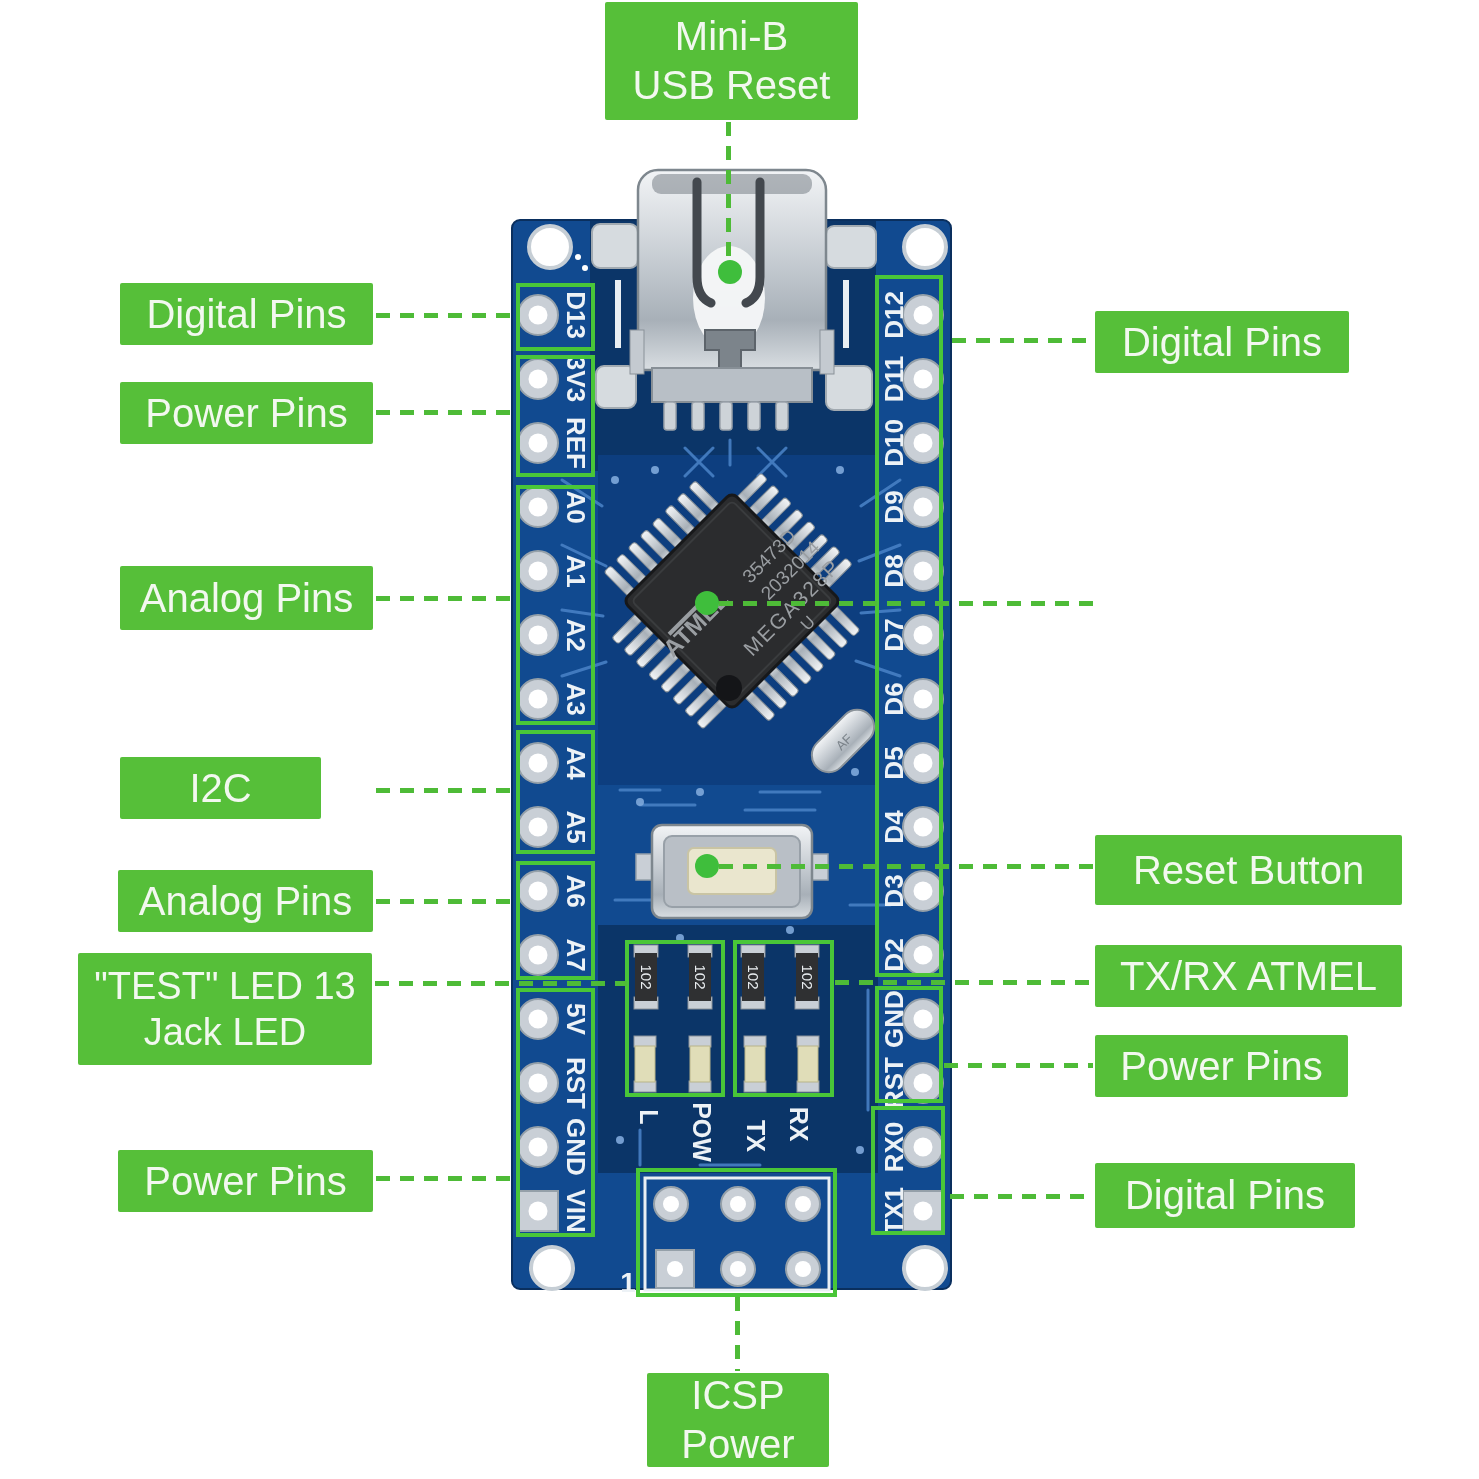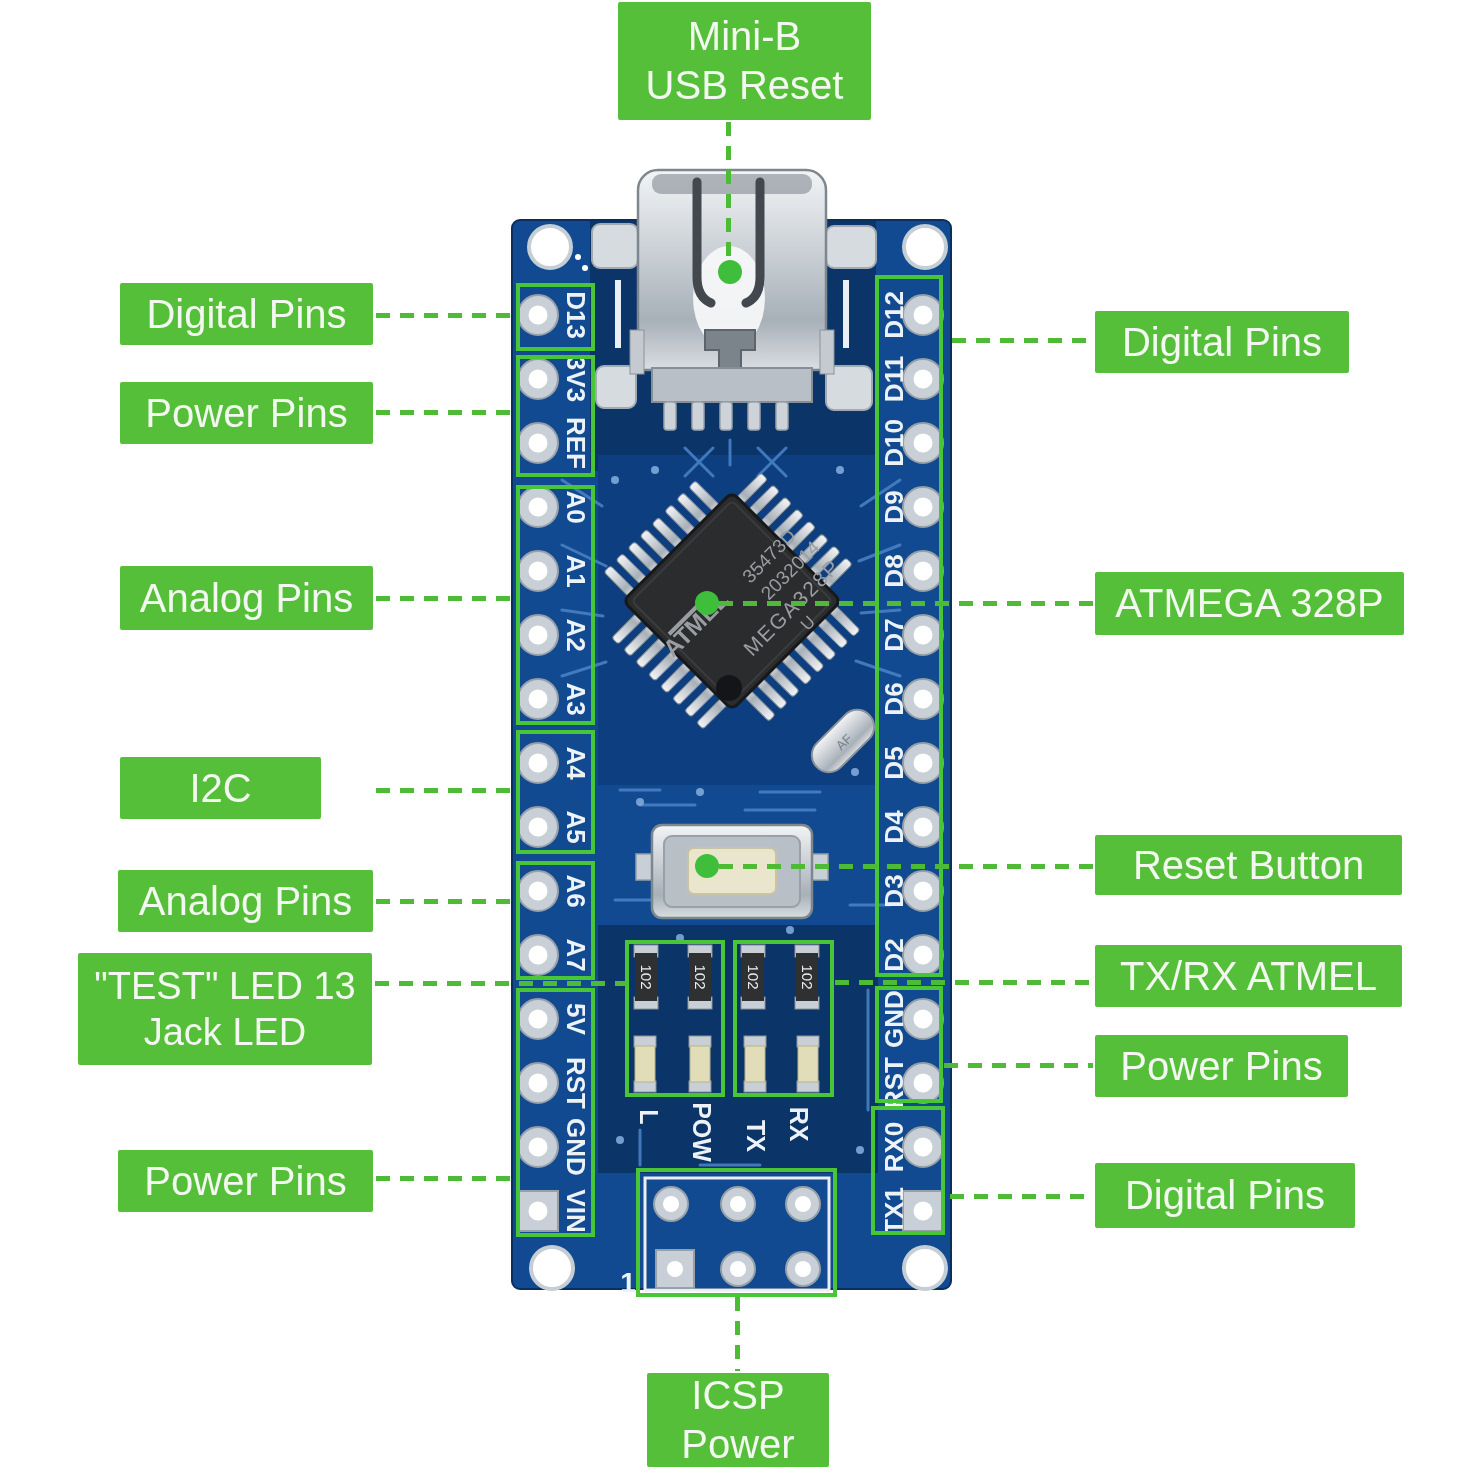--- a/index.html
+++ b/index.html
@@ -301,21 +301,21 @@
   <div class="dash-h" style="left:719px;top:864px;width:374px;"></div>
   <div class="dash-h" style="left:835px;top:980px;width:258px;"></div>
   <div class="dash-h" style="left:944px;top:1063px;width:149px;"></div>
   <div class="dash-h" style="left:950px;top:1194px;width:143px;"></div>
   <div class="dash-v" style="left:735px;top:1297px;height:74px;"></div>
 
   <div class="dot" style="left:718px;top:260px;"></div>
   <div class="dot" style="left:695px;top:591px;"></div>
   <div class="dot" style="left:695px;top:854px;"></div>
 
-  <div class="label" style="left:605px;top:2px;width:253px;height:118px;margin-left:13px;">
+  <div class="label" style="left:605px;top:2px;width:253px;height:118px;">
     <span>Mini-B</span>
     <span>USB Reset</span>
   </div>
   <div class="label" style="left:120px;top:283px;width:253px;height:62px;">
     <span>Digital Pins</span>
   </div>
   <div class="label" style="left:120px;top:382px;width:253px;height:62px;">
     <span>Power Pins</span>
   </div>
   <div class="label" style="left:120px;top:566px;width:253px;height:64px;">
@@ -330,24 +330,21 @@
   <div class="label small" style="left:78px;top:953px;width:294px;height:112px;">
     <span>"TEST" LED 13</span>
     <span>Jack LED</span>
   </div>
   <div class="label" style="left:118px;top:1150px;width:255px;height:62px;">
     <span>Power Pins</span>
   </div>
   <div class="label" style="left:1095px;top:311px;width:254px;height:62px;">
     <span>Digital Pins</span>
   </div>
-  <div class="label" style="left:1095px;top:572px;width:309px;height:63px;">
-    <span>ATMEGA 328P</span>
-  </div>
-  <div class="label" style="left:1095px;top:835px;width:307px;height:60px;">
+  <div class="label" style="left:1095px;top:835px;width:307px;height:70px;">
     <span>Reset Button</span>
   </div>
   <div class="label" style="left:1095px;top:945px;width:307px;height:62px;">
     <span>TX/RX ATMEL</span>
   </div>
   <div class="label" style="left:1095px;top:1035px;width:253px;height:62px;">
     <span>Power Pins</span>
   </div>
   <div class="label" style="left:1095px;top:1163px;width:260px;height:65px;">
     <span>Digital Pins</span>

